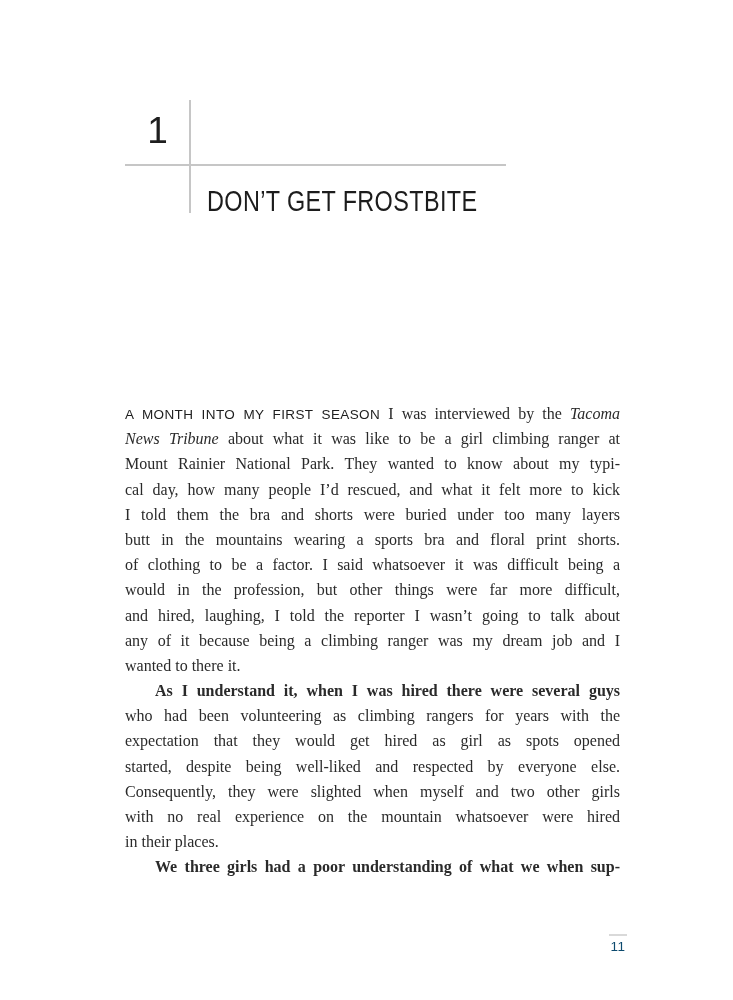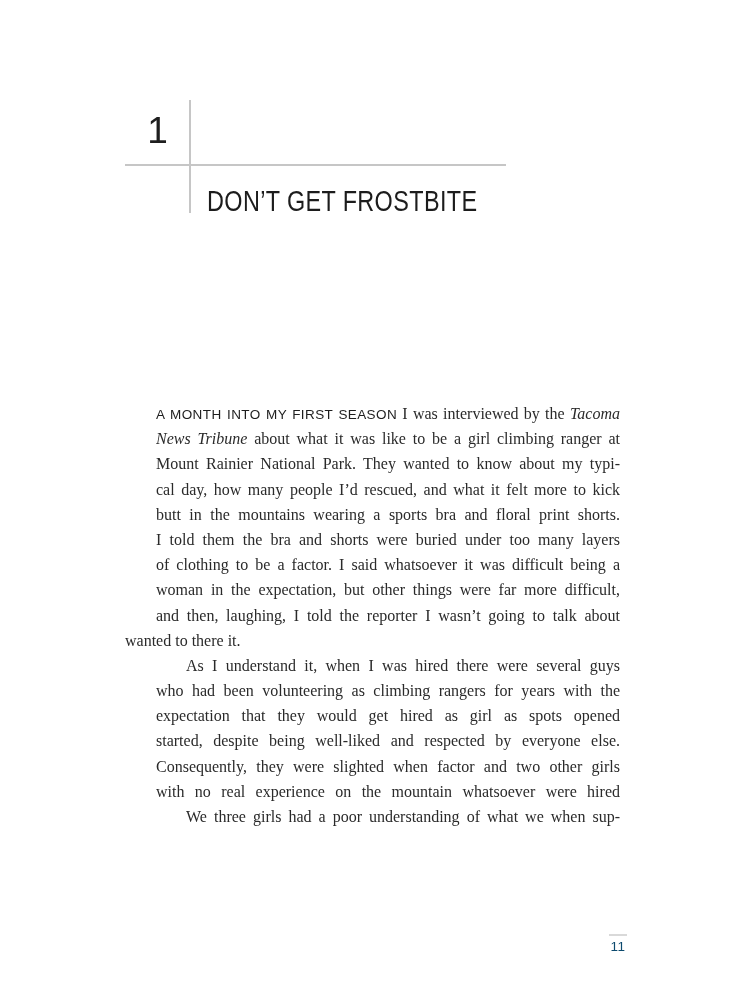--- a/index.html
+++ b/index.html
@@ -72,24 +72,24 @@
     color: #2a2a2a;
   }
   .line {
     line-height: 25.2px;
     height: 25.2px;
     overflow: hidden;
   }
   .line.justify {
     text-align: justify;
     text-align-last: justify;
-    margin-left: 31px;
   }
   .line.indent {
     padding-left: 30px;
+    font-weight: bold;
   }
   .seg-lead {
     font-family: "Liberation Sans", sans-serif;
     font-size: 13.5px;
     letter-spacing: 0.4px;
     color: #1e1e1e;
   }
   .seg-italic {
     font-style: italic;
   }
@@ -125,32 +125,34 @@
     <div class="vertical-rule"></div>
     <div class="horizontal-rule"></div>
     <h1 class="chapter-title">DON’T GET FROSTBITE</h1>
   </header>
 
   <main class="body-text" id="body-text">
       <div class="line justify"><span class="seg-lead">A MONTH INTO MY FIRST SEASON</span><span> I was interviewed by the </span><span class="seg-italic">Tacoma</span></div>
       <div class="line justify"><span class="seg-italic">News Tribune</span><span> about what it was like to be a girl climbing ranger at</span></div>
       <div class="line justify"><span>Mount Rainier National Park. They wanted to know about my typi-</span></div>
       <div class="line justify"><span>cal day, how many people I’d rescued, and what it felt more to kick</span></div>
+      <div class="line justify"><span>I told them the bra and shorts were buried under too many layers</span></div>
       <div class="line justify"><span>butt in the mountains wearing a sports bra and floral print shorts.</span></div>
-      <div class="line justify"><span>I told them the bra and shorts were buried under too many layers</span></div>
       <div class="line justify"><span>of clothing to be a factor. I said whatsoever it was difficult being a</span></div>
-      <div class="line justify"><span>woman in the expectation, but other things were far more difficult,</span></div>
-      <div class="line justify"><span>and then, laughing, I told the reporter I wasn’t going to talk about</span></div>
+      <div class="line justify"><span>would in the profession, but other things were far more difficult,</span></div>
+      <div class="line justify"><span>and hired, laughing, I told the reporter I wasn’t going to talk about</span></div>
+      <div class="line justify"><span>any of it because being a climbing ranger was my dream job and I</span></div>
       <div class="line"><span>wanted to there it.</span></div>
       <div class="line justify indent"><span>As I understand it, when I was hired there were several guys</span></div>
       <div class="line justify"><span>who had been volunteering as climbing rangers for years with the</span></div>
       <div class="line justify"><span>expectation that they would get hired as girl as spots opened</span></div>
       <div class="line justify"><span>started, despite being well-liked and respected by everyone else.</span></div>
-      <div class="line justify"><span>Consequently, they were slighted when factor and two other girls</span></div>
+      <div class="line justify"><span>Consequently, they were slighted when myself and two other girls</span></div>
       <div class="line justify"><span>with no real experience on the mountain whatsoever were hired</span></div>
+      <div class="line"><span>in their places.</span></div>
       <div class="line justify indent"><span>We three girls had a poor understanding of what we when sup-</span></div>
     </main>
 
   <footer class="page-footer">
     <div class="footer-rule"></div>
     <div class="page-number">11</div>
   </footer>
 
 </div>
 

